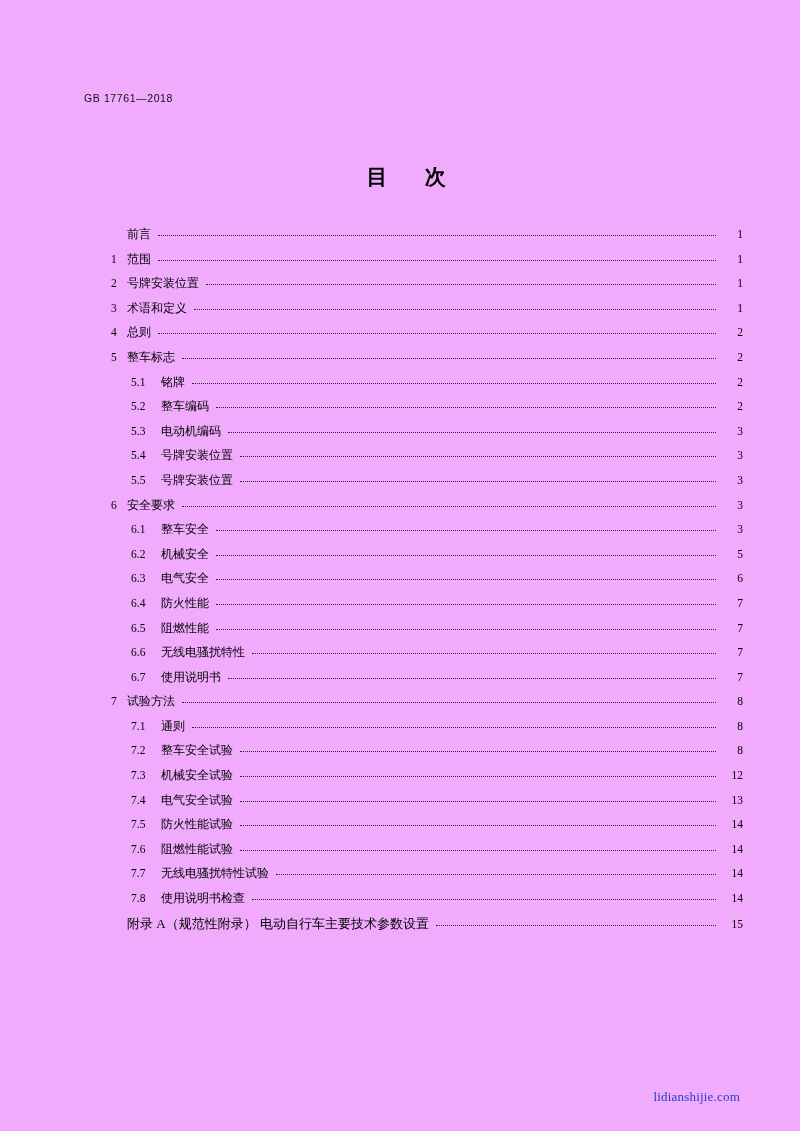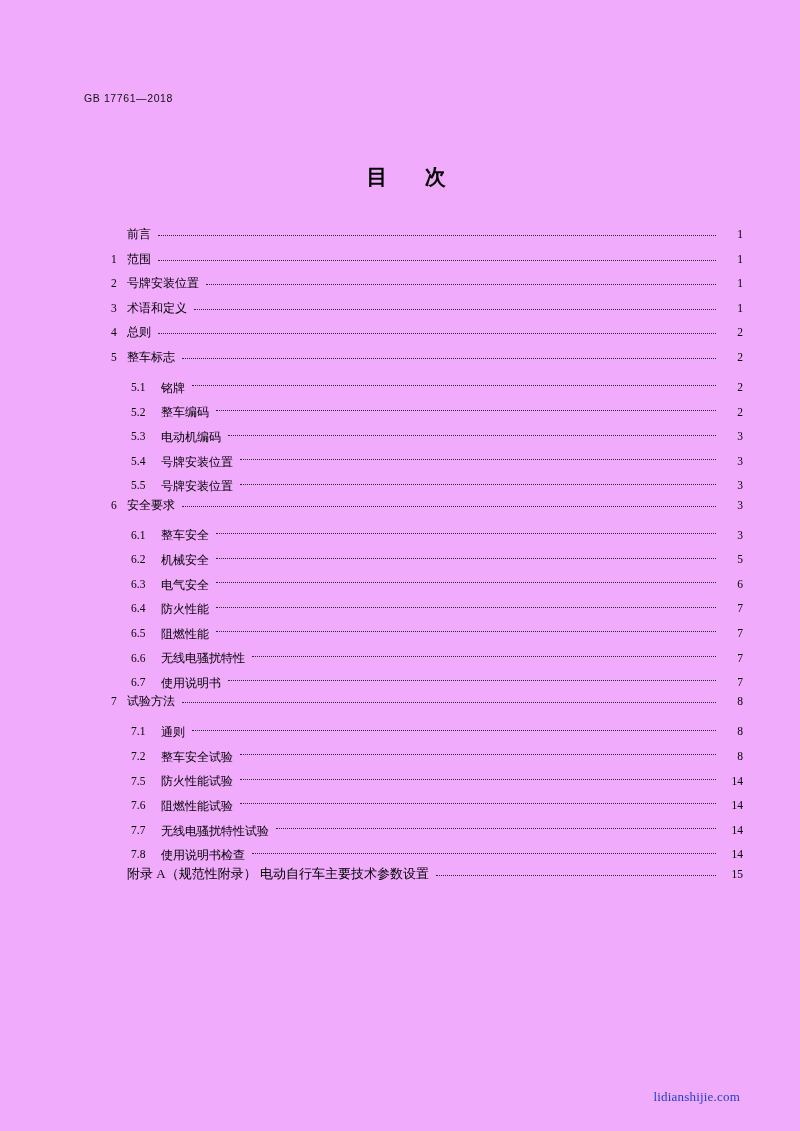--- a/index.html
+++ b/index.html
@@ -85,21 +85,21 @@
   }
   .toc-page {
     flex: 0 0 auto;
     width: 22px;
     text-align: right;
     font-size: 11.5px;
   }
   
   .lvl0 { padding-left: 0px; }
   .lvl1 { padding-left: 0px; }
-  .lvl2 { padding-left: 20px; align-items: center; }
+  .lvl2 { padding-left: 20px; }
   .lvl-annex { padding-left: 0px; }
   .lvl-annex .toc-label { font-size: 13px; }
   .watermark {
     position: absolute;
     right: 60px;
     bottom: 26px;
     font-family: Liberation Serif, serif;
     font-size: 13px;
     color: #1f3fd0;
     letter-spacing: 0.2px;
@@ -241,20 +241,32 @@
         <span class="toc-leader"></span>
         <span class="toc-page">8</span>
       </div>
       <div class="toc-row lvl2">
         <span class="toc-num sub">7.2</span>
         <span class="toc-label">整车安全试验</span>
         <span class="toc-leader"></span>
         <span class="toc-page">8</span>
       </div>
       <div class="toc-row lvl2">
+        <span class="toc-num sub">7.3</span>
+        <span class="toc-label">机械安全试验</span>
+        <span class="toc-leader"></span>
+        <span class="toc-page">12</span>
+      </div>
+      <div class="toc-row lvl2">
+        <span class="toc-num sub">7.4</span>
+        <span class="toc-label">电气安全试验</span>
+        <span class="toc-leader"></span>
+        <span class="toc-page">13</span>
+      </div>
+      <div class="toc-row lvl2">
         <span class="toc-num sub">7.5</span>
         <span class="toc-label">防火性能试验</span>
         <span class="toc-leader"></span>
         <span class="toc-page">14</span>
       </div>
       <div class="toc-row lvl2">
         <span class="toc-num sub">7.6</span>
         <span class="toc-label">阻燃性能试验</span>
         <span class="toc-leader"></span>
         <span class="toc-page">14</span>

